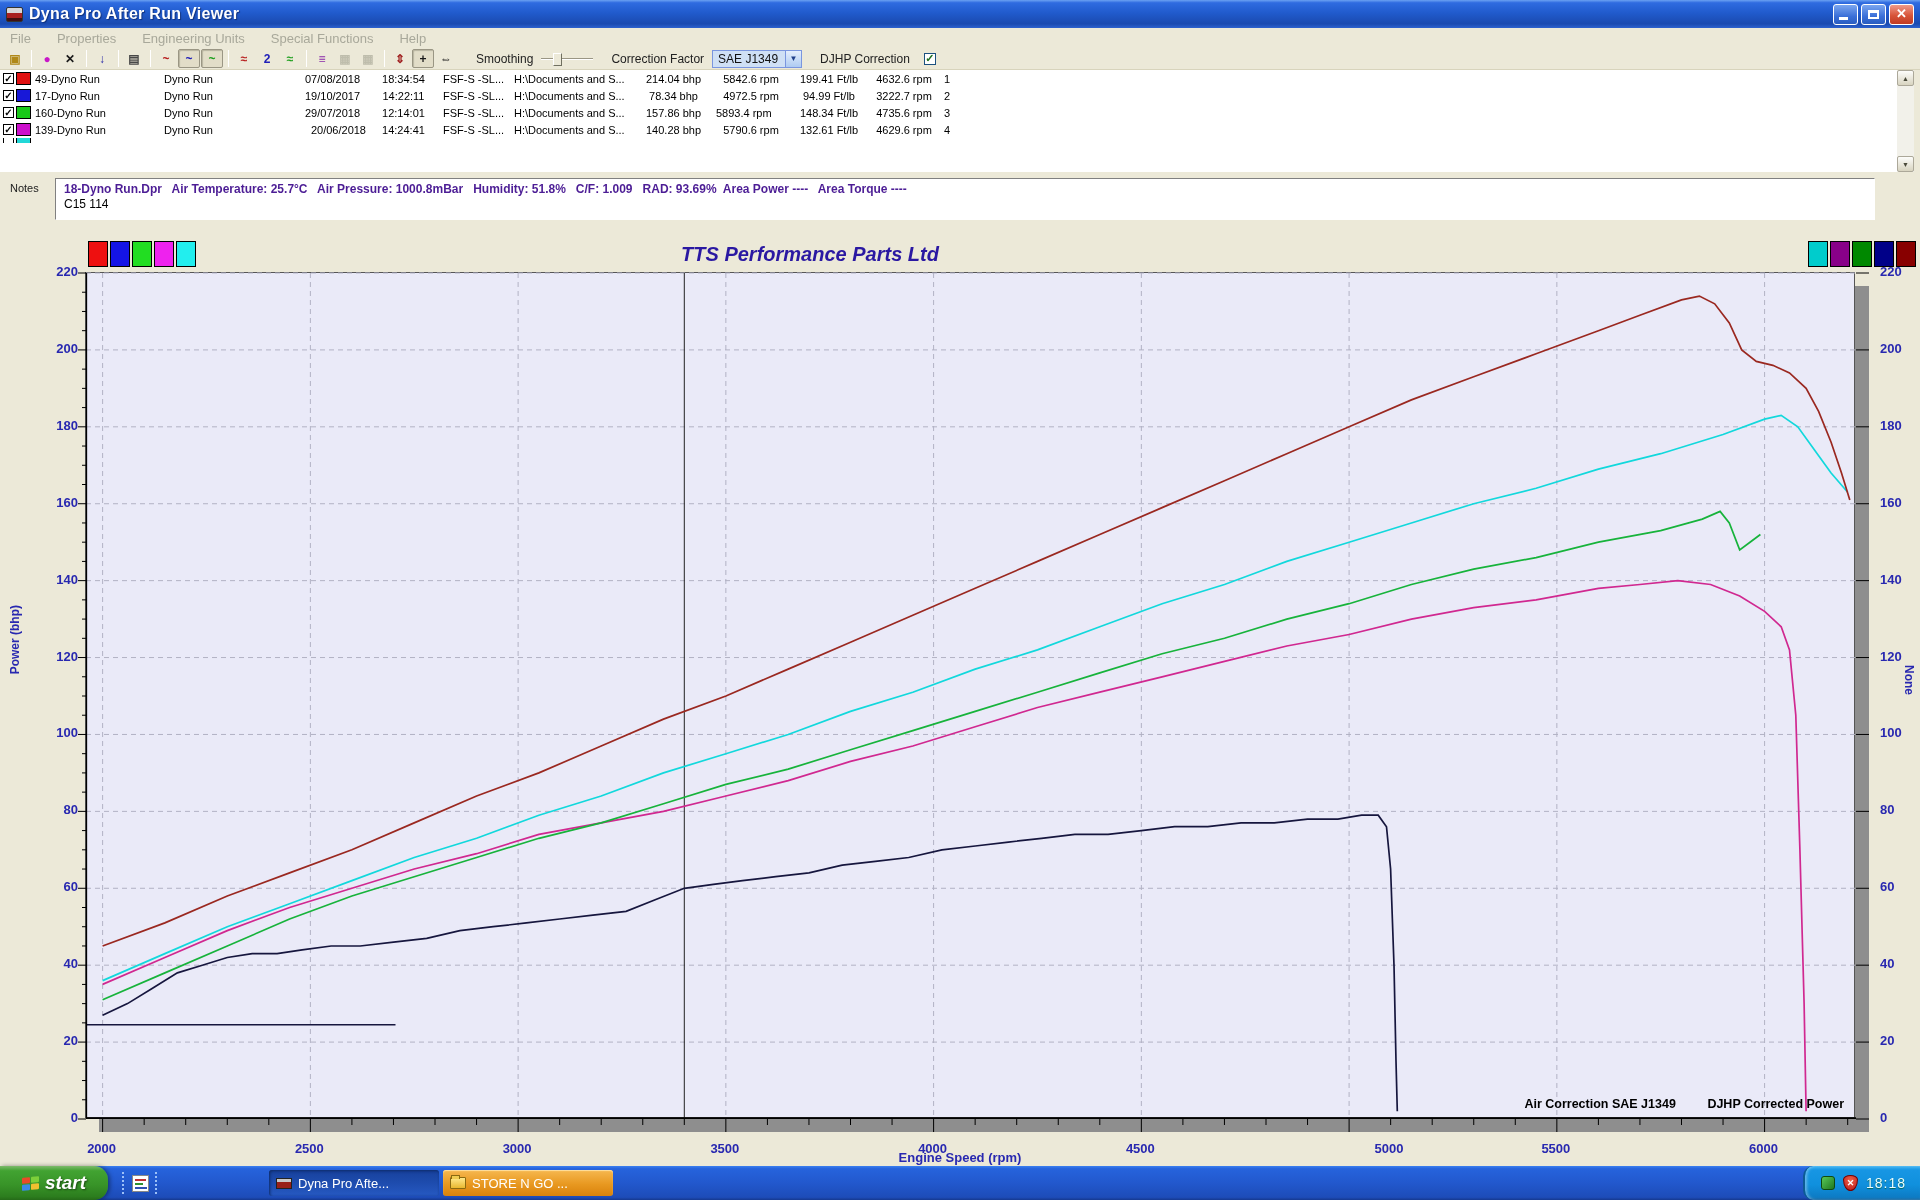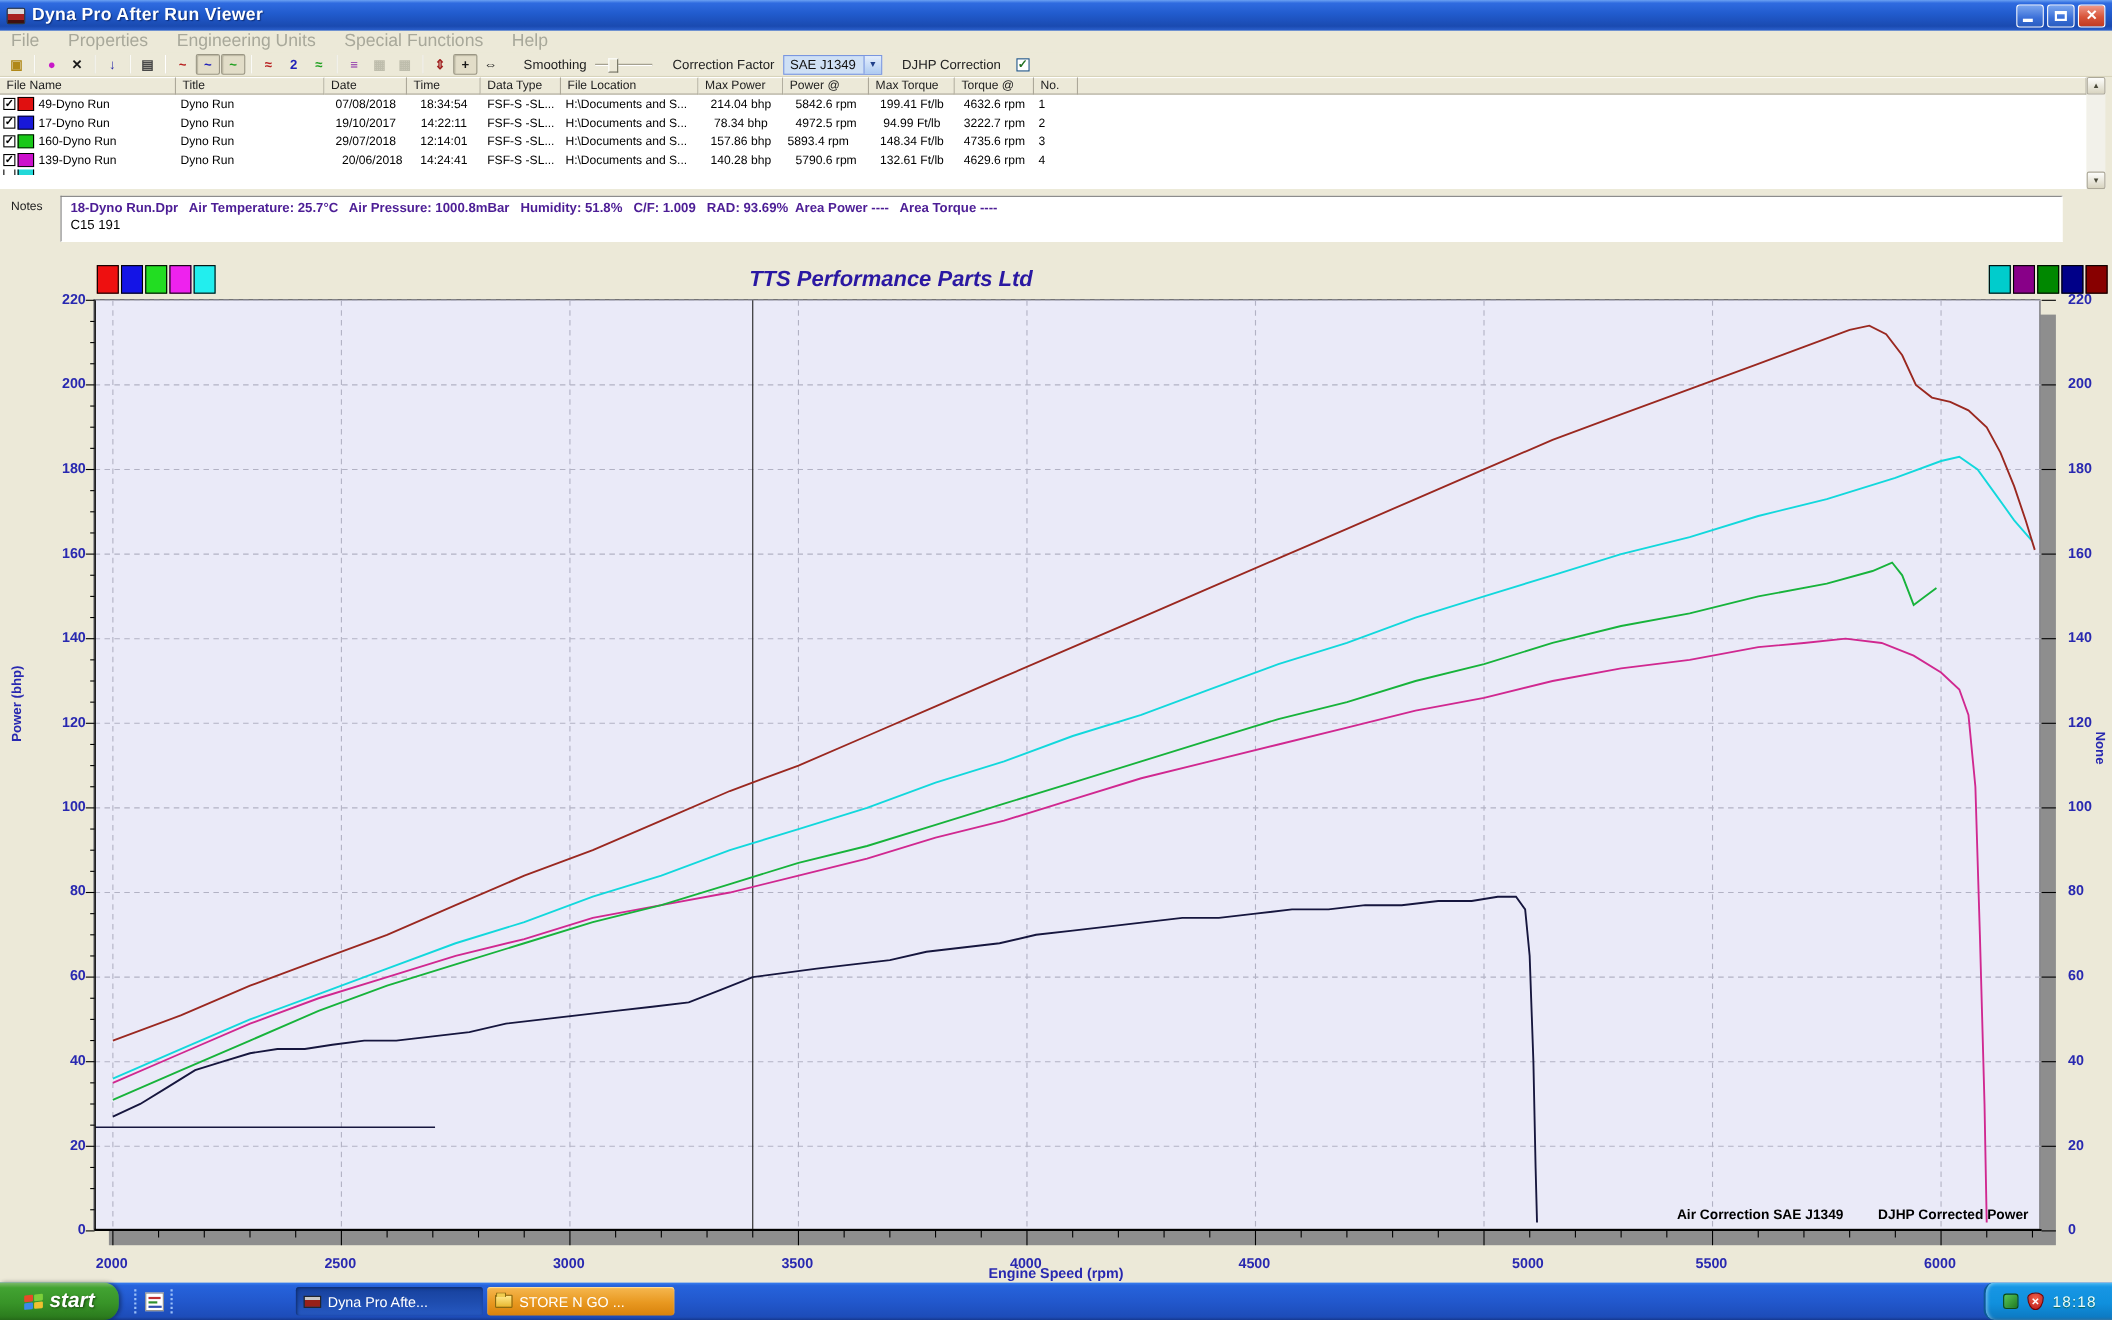--- a/index.html
+++ b/index.html
@@ -18,21 +18,21 @@
   .winbtn { width:25px; height:21px; border-radius:3px; border:1px solid #fff;
     background:linear-gradient(180deg,#7ba6ef,#3a6fd8 60%,#2a5dc0); color:#fff; position:relative; }
   .winbtn.close { background:linear-gradient(180deg,#ef9a8a,#d8553a 55%,#c03a22); }
   .winbtn .minbar { position:absolute; left:5px; bottom:4px; width:9px; height:3px; background:#fff; }
   .winbtn .restoresq { position:absolute; left:6px; top:5px; width:11px; height:9px; border:2px solid #fff; border-top-width:3px; }
   .winbtn .x { position:absolute; left:0; top:1px; width:100%; text-align:center; font-size:13px; font-weight:bold; }
 
   
   .menubar { position:absolute; left:0; top:28px; width:1920px; height:20px; background:#ece9d8;
     display:flex; align-items:center; gap:26px; padding-left:10px; }
-  .menu-item { color:#a8a89a; font-size:16px; }
+  .menu-item { color:#a8a89a; font-size:13px; }
   .toolbar { position:absolute; left:0; top:48px; width:1920px; height:22px; background:#ece9d8;
     border-bottom:1px solid #d8d4bc; display:flex; align-items:center; padding-left:4px; }
   .tbtn { width:22px; height:19px; margin-right:1px; border:1px solid transparent; background:transparent;
     display:flex; align-items:center; justify-content:center; font-size:12px; font-weight:bold; border-radius:2px; }
   .tbtn.pressed { border:1px solid #9a9684; background:#e2ddc8; box-shadow:inset 1px 1px 1px #b8b4a0; }
   .tbtn.disabled { opacity:.45; }
   .tsep { width:1px; height:17px; background:#c8c4ac; margin:0 4px; border-right:1px solid #fff; }
   .tool-label { font-size:12px; color:#222; margin:0 8px 0 18px; }
   .slider { position:relative; width:52px; height:14px; }
   .slider .track { position:absolute; left:0; right:0; top:6px; height:2px; background:#9a9684; border-bottom:1px solid #fff; }
@@ -185,34 +185,20 @@
     <span class="tool-label">Correction Factor</span>
     <span class="combo">
       <span class="val">SAE J1349</span>
       <span class="dropbtn">▼</span>
     </span>
     <span class="tool-label">DJHP Correction</span>
     <span class="checkbox">✓</span>
   </div>
 
   <div class="tablearea" id="runtable">
-      <div class="thead">
-        <div class="hcell" style="width: 160px;">File Name</div>
-        <div class="hcell" style="width: 135px;">Title</div>
-        <div class="hcell" style="width: 75px;">Date</div>
-        <div class="hcell" style="width: 67px;">Time</div>
-        <div class="hcell" style="width: 73px;">Data Type</div>
-        <div class="hcell" style="width: 125px;">File Location</div>
-        <div class="hcell" style="width: 77px;">Max Power</div>
-        <div class="hcell" style="width: 78px;">Power @</div>
-        <div class="hcell" style="width: 78px;">Max Torque</div>
-        <div class="hcell" style="width: 72px;">Torque @</div>
-        <div class="hcell" style="width: 40px;">No.</div>
-        <div class="hcell" style="flex: 1 1 0%;"></div>
-      </div>
       <div class="trow">
         <div class="tcell" style="width: 160px; text-align: left; display: flex; align-items: center; padding: 0px;">
           <span class="rowchk">✓</span>
           <span class="rowswatch" style="background: rgb(224, 16, 16);"></span>
           <span style="font-size: 11px;">49-Dyno Run</span>
         </div>
         <div class="tcell" style="width: 135px; text-align: left;">Dyno Run</div>
         <div class="tcell" style="width: 75px; text-align: center;">07/08/2018</div>
         <div class="tcell" style="width: 67px; text-align: center;">18:34:54</div>
         <div class="tcell" style="width: 73px; text-align: center;">FSF-S -SL...</div>
@@ -283,21 +269,21 @@
     </div>
   <div class="vscroll">
     <div class="sbtn" style="top:0;">▲</div>
     <div class="sbtn" style="bottom:0;">▼</div>
   </div>
 
   <div class="notesrow">
     <div class="notes-label">Notes</div>
     <div class="notes-box">
       <div class="notes-l1">18-Dyno Run.Dpr   Air Temperature: 25.7°C   Air Pressure: 1000.8mBar   Humidity: 51.8%   C/F: 1.009   RAD: 93.69%  Area Power ----   Area Torque ----</div>
-      <div class="notes-l2">C15 191</div>
+      <div class="notes-l2">C15 114</div>
     </div>
   </div>
 
   <div class="chartpanel" id="chartpanel">
     <div class="legendstrip" style="left:88px;" id="legendleft">
         <div class="sw" style="background: rgb(238, 16, 16);"></div>
         <div class="sw" style="background: rgb(20, 20, 230);"></div>
         <div class="sw" style="background: rgb(34, 221, 34);"></div>
         <div class="sw" style="background: rgb(238, 34, 238);"></div>
         <div class="sw" style="background: rgb(34, 238, 238);"></div>

